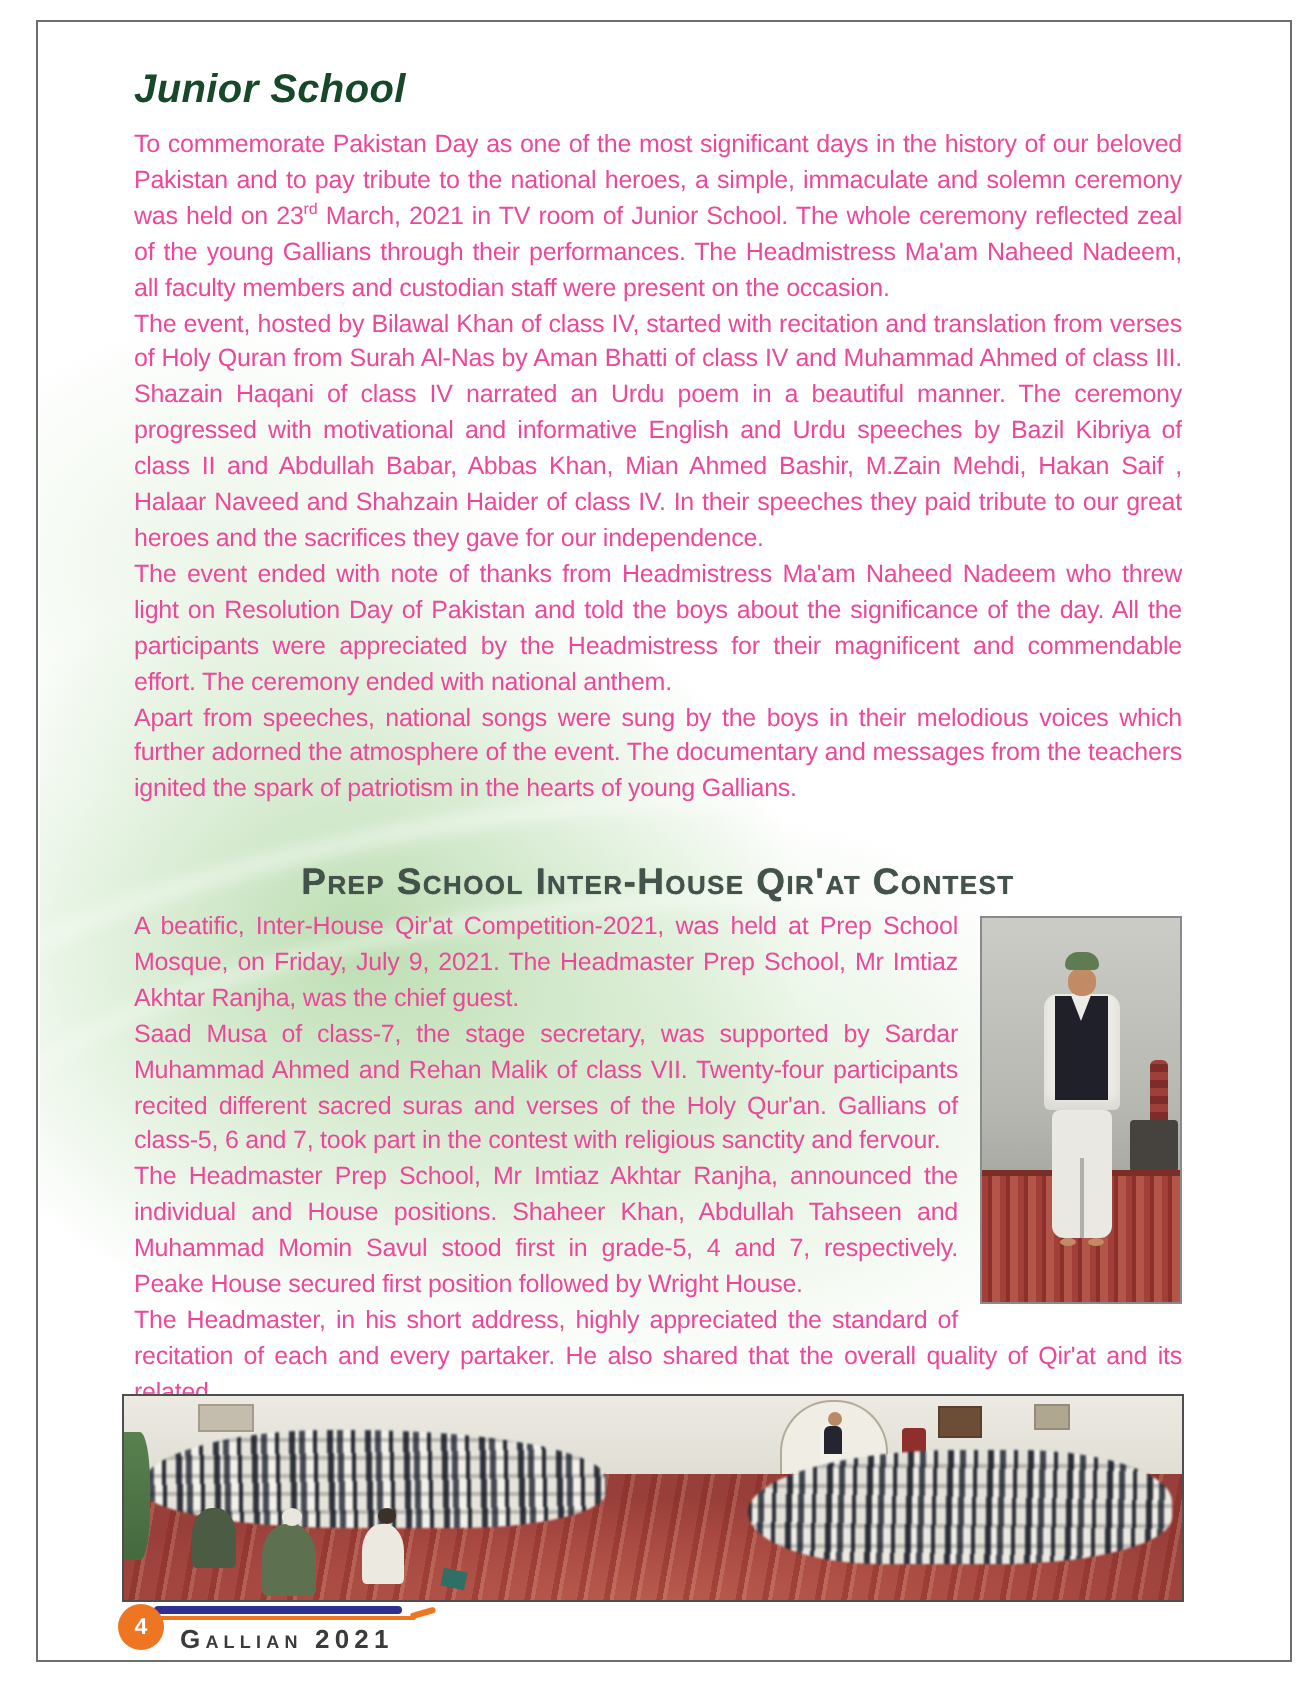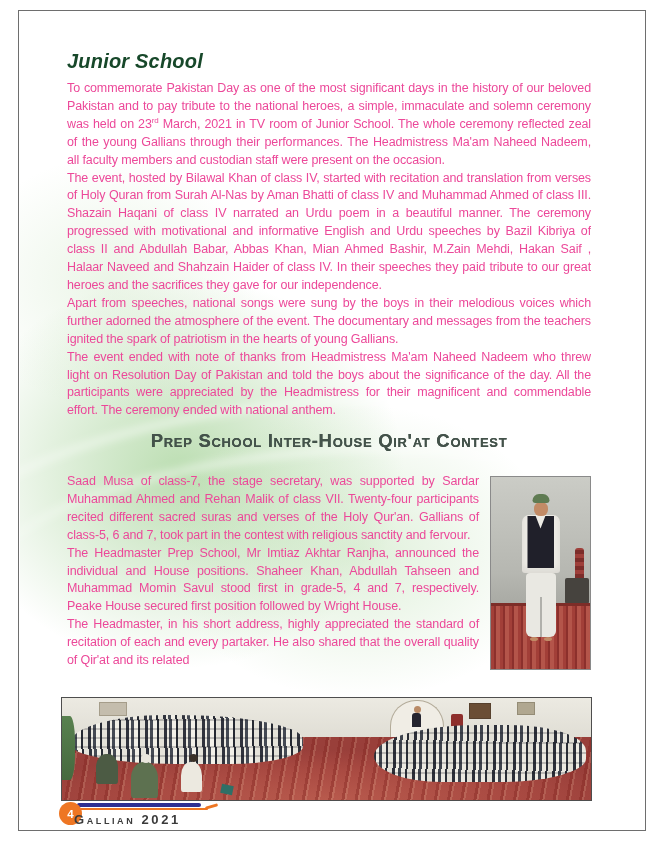--- a/index.html
+++ b/index.html
@@ -17,28 +17,28 @@
   .swoosh-c{position:absolute;left:-120px;top:90px;width:420px;height:360px;
         background:radial-gradient(ellipse 50% 50% at 50% 50%, rgba(175,216,160,0.25), rgba(175,216,160,0) 70%);}
   .streak{position:absolute;width:560px;height:150px;border-radius:50%;
         border-top:7px solid rgba(255,255,255,0.55);filter:blur(4px);}
   .streak-1{left:-60px;top:395px;transform:rotate(-9deg);}
   .streak-2{left:-20px;top:440px;transform:rotate(-7deg);}
 
   
   .content-1{position:absolute;left:67px;top:34px;width:524px;height:398px;overflow:hidden;}
   .section-title{font-size:20px;font-weight:bold;font-style:italic;color:#17482a;
-        letter-spacing:0.2px;margin:16px 0 7px 0;}
+        letter-spacing:0.2px;margin:0 0 7px 0;}
   .bodytext{font-size:12.5px;line-height:17.9px;color:#ec4899;text-align:justify;
         margin:0;letter-spacing:-0.12px;}
   .bodytext sup{font-size:8px;line-height:0;}
 
   .content-2{position:absolute;left:67px;top:430px;width:524px;height:268px;overflow:hidden;}
   .section-heading{font-size:18.5px;font-weight:bold;font-variant:small-caps;
-        color:#43524a;text-align:center;letter-spacing:0.7px;margin:0 0 21px 0;
+        color:#43524a;text-align:center;letter-spacing:0.7px;margin:0 0 3px 0;
         text-shadow:0 0 0.4px #43524a;}
 
   
   .photo-boy{float:right;width:101px;height:194px;margin:3px 0 6px 11px;position:relative;
         border:1px solid #8a8a8a;box-sizing:border-box;overflow:hidden;
         background:linear-gradient(180deg,#cbccc6 0%,#b6b7b1 50%,#a9aaa4 66%,#a5a6a0 68%);}
   .pb-carpet{position:absolute;left:0;bottom:0;width:100%;height:33%;
         background:repeating-linear-gradient(90deg,#a23f38 0 3px,#8c302c 3px 5px,#b4554a 5px 9px),#a54740;}
   .pb-carpet-edge{position:absolute;left:0;bottom:33%;width:100%;height:3px;background:#7d2d28;}
   .pb-shelf{position:absolute;right:1px;bottom:34%;width:24px;height:26px;background:#46433e;border-radius:2px;}
@@ -100,21 +100,21 @@
   .gp-book{position:absolute;left:30%;bottom:6%;width:12px;height:9px;background:#2f6f66;transform:rotate(12deg);}
 
   
   .footer-rule-navy{position:absolute;left:77px;top:803px;width:124px;height:4px;background:#2e3192;border-radius:2px;}
   .footer-rule-orange{position:absolute;left:80px;top:807.5px;width:128px;height:2.6px;background:#ee7623;border-radius:2px;}
   .footer-rule-orange::after{content:"";position:absolute;right:-10px;top:-2.5px;width:13px;height:3px;
         background:#ee7623;border-radius:2px;transform:rotate(-16deg);}
   .page-number-badge{position:absolute;left:59px;top:802px;width:23px;height:23px;border-radius:50%;
         background:#ee7623;color:#ffffff;font-size:11.5px;font-weight:bold;
         display:flex;align-items:center;justify-content:center;}
-  .magazine-title{position:absolute;left:74px;top:812px;font-size:13px;font-weight:600;
+  .magazine-title{position:absolute;left:90px;top:812px;font-size:13px;font-weight:600;
         font-variant:small-caps;letter-spacing:2.6px;color:#3b3b3b;}
 </style>
 </head>
 <body>
 
 <div class="page">
 
   <div class="swoosh-layer">
     <div class="swoosh-a"></div>
     <div class="swoosh-b"></div>
@@ -122,42 +122,43 @@
     <div class="streak streak-1"></div>
     <div class="streak streak-2"></div>
   </div>
 
   <div class="page-frame"></div>
 
   <div class="content-1">
     <h2 class="section-title">Junior School</h2>
     <p class="bodytext"><span>To commemorate Pakistan Day as one of the most significant days in the history of our beloved Pakistan and to pay tribute to the national heroes, a simple, immaculate and solemn ceremony was held on 23</span><sup>rd</sup><span> March, 2021 in TV room of Junior School. The whole ceremony reflected zeal of the young Gallians through their performances. The Headmistress Ma'am Naheed Nadeem, all faculty members and custodian staff were present on the occasion.</span></p>
     <p class="bodytext">The event, hosted by Bilawal Khan of class IV, started with recitation and translation from verses of Holy Quran from Surah Al-Nas by Aman Bhatti of class IV and Muhammad Ahmed of class III. Shazain Haqani of class IV narrated an Urdu poem in a beautiful manner. The ceremony progressed with motivational and informative English and Urdu speeches by Bazil Kibriya of class II and Abdullah Babar, Abbas Khan, Mian Ahmed Bashir, M.Zain Mehdi, Hakan Saif , Halaar Naveed and Shahzain Haider of class IV. In their speeches they paid tribute to our great heroes and the sacrifices they gave for our independence.</p>
+    <p class="bodytext">The event ended with note of thanks from Headmistress Ma'am Naheed Nadeem who threw light on Resolution Day of Pakistan and told the boys about the significance of the day. All the participants were appreciated by the Headmistress for their magnificent and commendable effort. The ceremony ended with national anthem.</p>
     <p class="bodytext">Apart from speeches, national songs were sung by the boys in their melodious voices which further adorned the atmosphere of the event. The documentary and messages from the teachers ignited the spark of patriotism in the hearts of young Gallians.</p>
-    <p class="bodytext">The event ended with note of thanks from Headmistress Ma'am Naheed Nadeem who threw light on Resolution Day of Pakistan and told the boys about the significance of the day. All the participants were appreciated by the Headmistress for their magnificent and commendable effort. The ceremony ended with national anthem.</p>
   </div>
 
   <div class="content-2">
     <h2 class="section-heading">Prep School Inter-House Qir'at Contest</h2>
 
     <div class="photo-boy">
       <div class="pb-redroll"></div>
       <div class="pb-shelf"></div>
       <div class="pb-carpet"></div>
       <div class="pb-carpet-edge"></div>
       <div class="pb-legs"></div>
       <div class="pb-legsplit"></div>
       <div class="pb-foot-l"></div>
       <div class="pb-foot-r"></div>
       <div class="pb-shirt"></div>
       <div class="pb-vest"></div>
       <div class="pb-face"></div>
       <div class="pb-cap"></div>
     </div>
 
+    <p class="bodytext">A beatific, Inter-House Qir'at Competition-2021, was held at Prep School Mosque, on Friday, July 9, 2021. The Headmaster Prep School, Mr Imtiaz Akhtar Ranjha, was the chief guest.</p>
     <p class="bodytext">Saad Musa of class-7, the stage secretary, was supported by Sardar Muhammad Ahmed and Rehan Malik of class VII. Twenty-four participants recited different sacred suras and verses of the Holy Qur'an. Gallians of class-5, 6 and 7, took part in the contest with religious sanctity and fervour.</p>
     <p class="bodytext">The Headmaster Prep School, Mr Imtiaz Akhtar Ranjha, announced the individual and House positions. Shaheer Khan, Abdullah Tahseen and Muhammad Momin Savul stood first in grade-5, 4 and 7, respectively. Peake House secured first position followed by Wright House.</p>
     <p class="bodytext">The Headmaster, in his short address, highly appreciated the standard of recitation of each and every partaker. He also shared that the overall quality of Qir'at and its related</p>
   </div>
 
   <div class="photo-group">
     <div class="gp-wall"></div>
     <div class="gp-frame1"></div>
     <div class="gp-frame2"></div>
     <div class="gp-frame3"></div>

